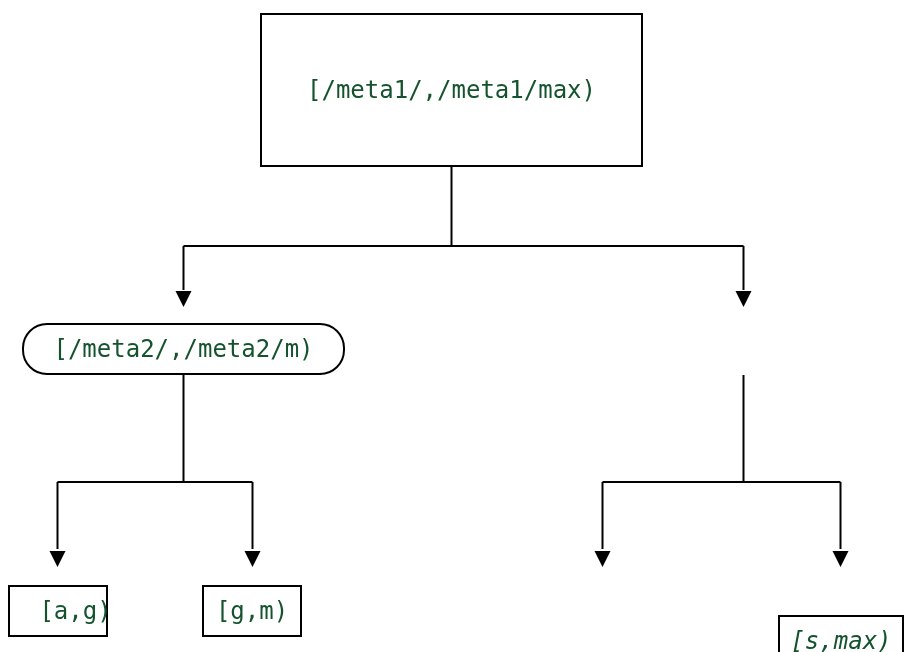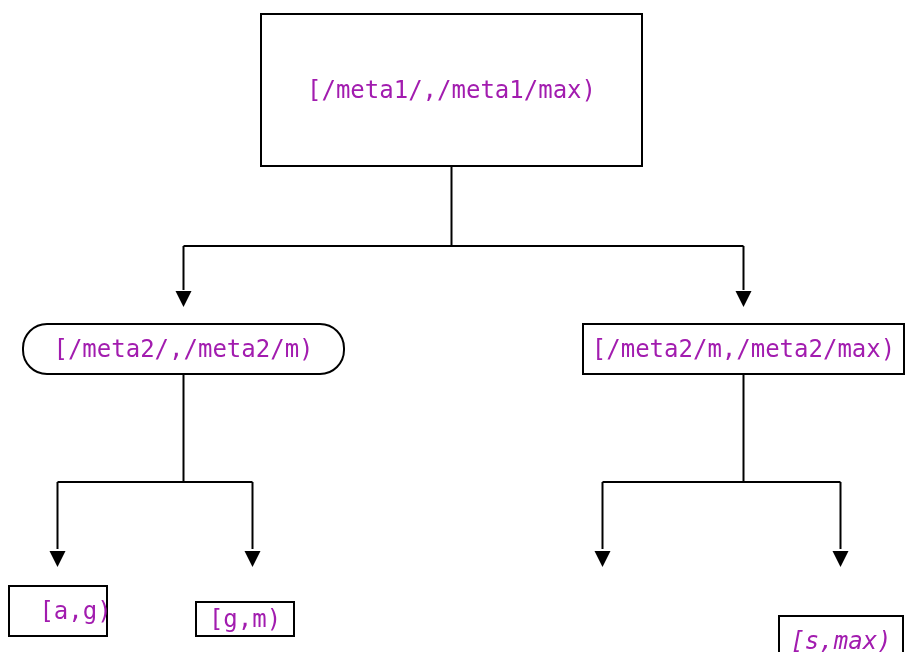--- a/index.html
+++ b/index.html
@@ -19,33 +19,33 @@
     position: absolute;
     inset: 0;
     width: 912px;
     height: 652px;
   }
   .node {
     position: absolute;
     box-sizing: border-box;
     border: 2px solid #000000;
     background: #ffffff;
-    color: #a21caf;
+    color: #14532d;
     display: flex;
     align-items: center;
     justify-content: center;
     font-size: 24px;
     line-height: 1;
     white-space: nowrap;
   }
   .node-root     { left: 260px; top: 13px;  width: 383px; height: 154px; }
   .node-left     { left: 22px;  top: 323px; width: 323px; height: 52px; border-radius: 25px; }
   .node-right    { left: 582px; top: 323px; width: 323px; height: 52px; }
   .node-leaf-ag  { left: 8px;   top: 585px; width: 100px; height: 52px; padding-left: 35px; }
-  .node-leaf-gm  { left: 195px; top: 585px; width: 100px; height: 36px; margin-top: 16px; }
+  .node-leaf-gm  { left: 202px; top: 585px; width: 100px; height: 52px; }
   .node-leaf-ms  { left: 553px; top: 585px; width: 100px; height: 52px; }
   .node-leaf-smax{ left: 778px; top: 615px; width: 126px; height: 52px; font-style: italic; }
 </style>
 </head>
 <body>
 
 <div class="stage">
 
   <svg class="edges" viewBox="0 0 912 652" xmlns="http://www.w3.org/2000/svg">
     <g stroke="#000000" stroke-width="2" fill="none">
@@ -76,23 +76,20 @@
   </svg>
 
   <div class="node node-root">
     <span>[/meta1/,/meta1/max)</span>
   </div>
 
   <div class="node node-left">
     <span>[/meta2/,/meta2/m)</span>
   </div>
 
-  <div class="node node-right">
-    <span>[/meta2/m,/meta2/max)</span>
-  </div>
 
   <div class="node node-leaf-ag">
     <span>[a,g)</span>
   </div>
 
   <div class="node node-leaf-gm">
     <span>[g,m)</span>
   </div>
 
 

